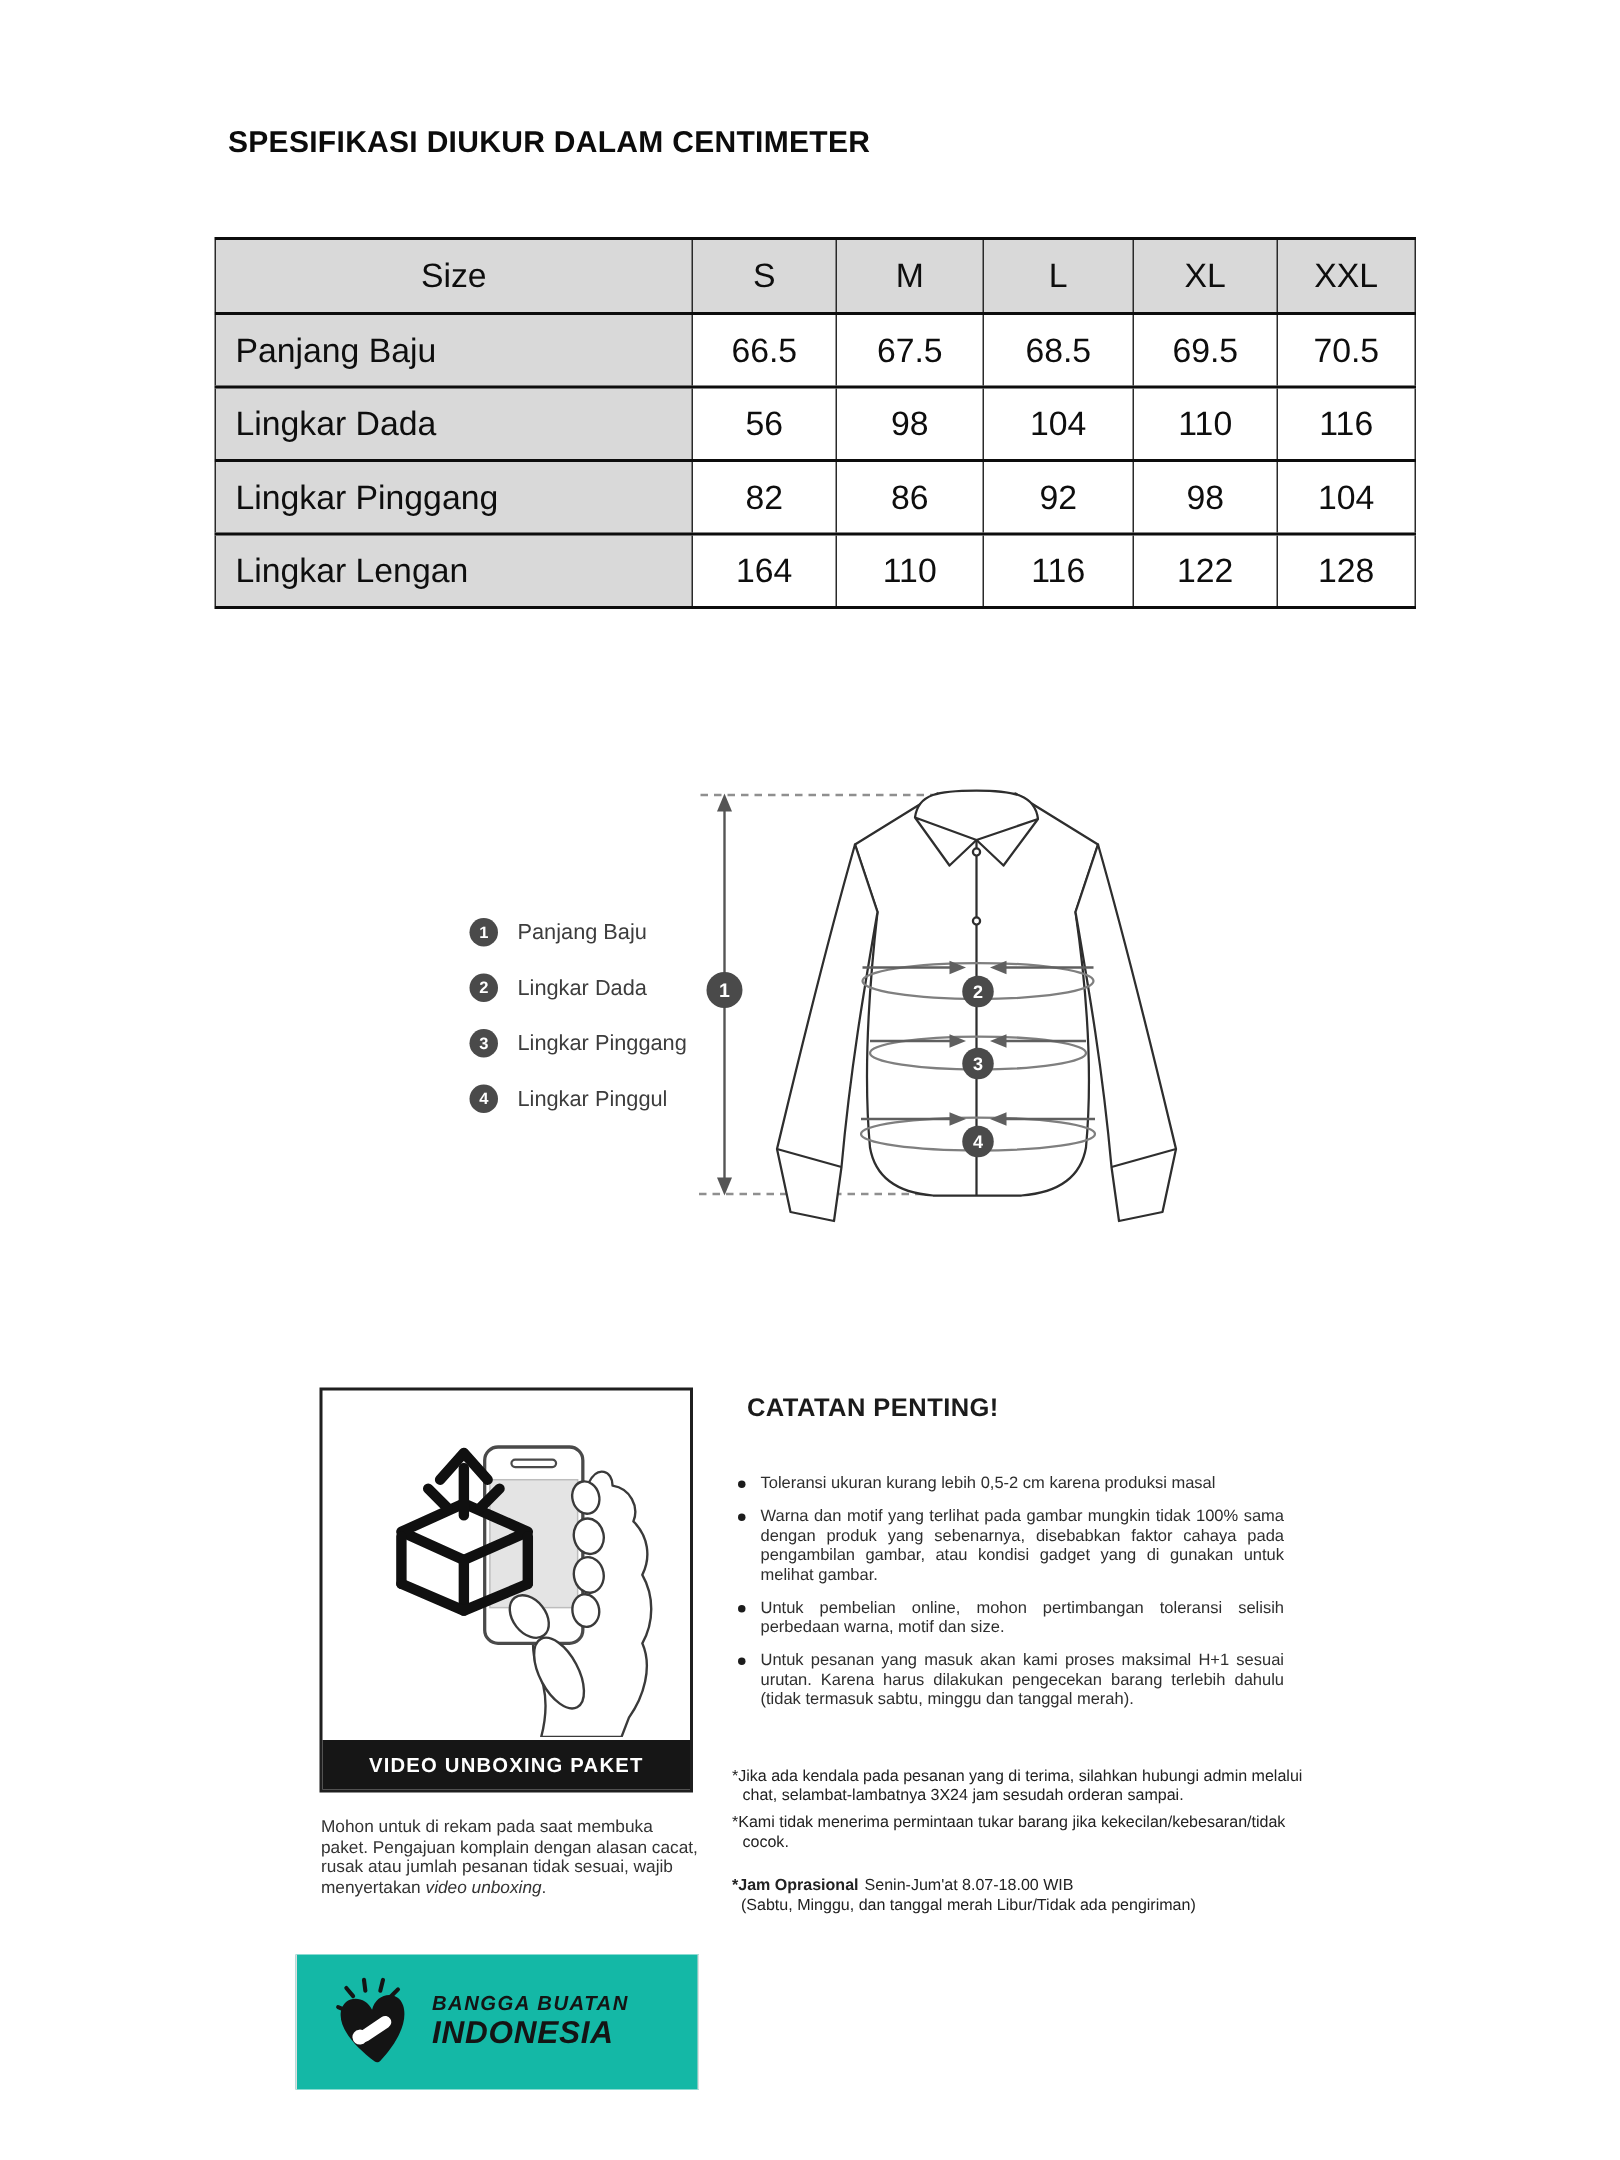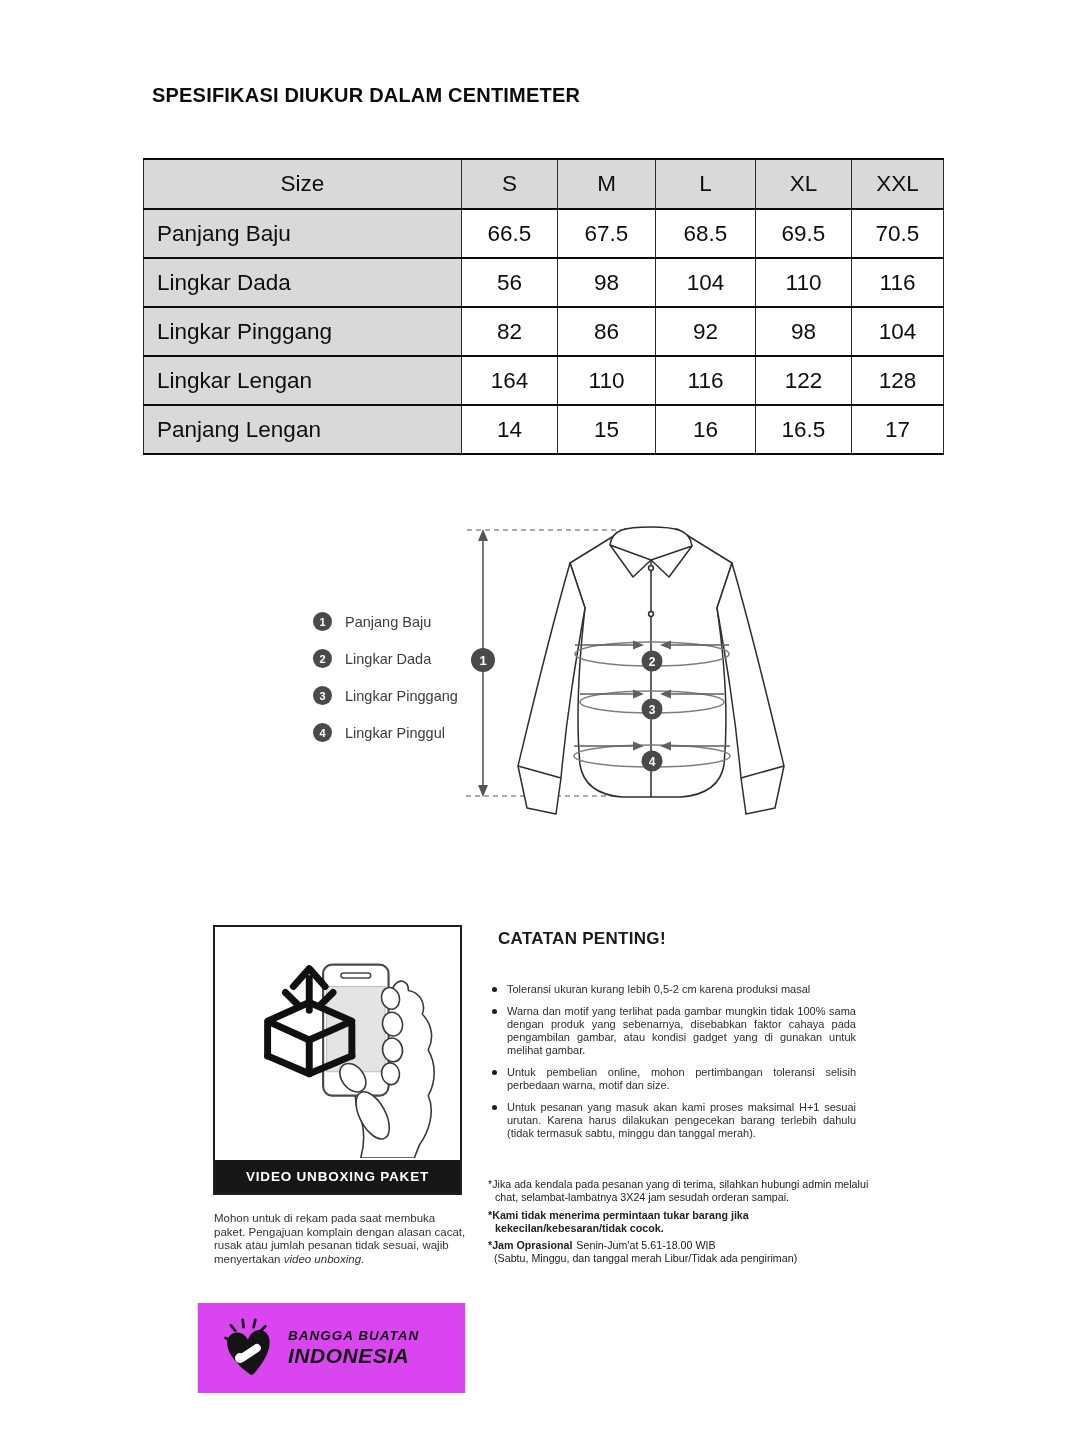--- a/index.html
+++ b/index.html
@@ -41,27 +41,27 @@
   
   .notes-title{left:498px;top:929px;font-size:17px;font-weight:800;letter-spacing:.3px;color:#1b1b1b;}
   .notes-list{left:490px;top:983px;width:366px;margin:0;padding:0;list-style:none;}
   .notes-list li{position:relative;padding-left:17px;margin:0 0 9px 0;
     font-size:11px;line-height:13px;color:#2e2e2e;text-align:justify;}
   .notes-list li::before{content:"";position:absolute;left:2px;top:4px;width:5px;height:5px;
     border-radius:50%;background:#1c1c1c;}
   .footnotes{left:488px;top:1178px;width:392px;font-size:10.7px;line-height:13px;color:#222;}
   .fn{padding-left:7px;text-indent:-7px;}
   .fn1{margin-bottom:5px;}
-  .fn2{margin-bottom:4px;font-weight:bold;}
+  .fn2{margin-bottom:16px;}
   .fn-bold{font-weight:bold;}
   .fn-rest{margin-left:4px;}
   .fn-cont{padding-left:6px;}
 
   
-  .brand-card{left:197px;top:1303px;width:267px;height:90px;background:#d946ef;
+  .brand-card{left:197px;top:1303px;width:267px;height:90px;background:#14b8a6;
     border-left:1px solid #dedede;border-right:1px solid #dedede;
     display:flex;align-items:center;}
   .brand-logo{margin-left:22px;flex:0 0 auto;}
   .brand-text{margin-left:10px;font-style:italic;color:#141414;}
   .brand-line1{font-size:13.5px;font-weight:bold;letter-spacing:1px;}
   .brand-line2{font-size:21px;font-weight:bold;letter-spacing:.5px;margin-top:1px;}
 
   svg text{font-family:"Liberation Sans","DejaVu Sans",sans-serif;}
 </style>
 </head>
@@ -113,28 +113,20 @@
       <td>98</td>
       <td>104</td>
     </tr>
     <tr>
       <th>Lingkar Lengan</th>
       <td>164</td>
       <td>110</td>
       <td>116</td>
       <td>122</td>
       <td>128</td>
-    </tr>
-    <tr>
-      <th>Panjang Lengan</th>
-      <td>14</td>
-      <td>15</td>
-      <td>16</td>
-      <td>16.5</td>
-      <td>17</td>
     </tr>
   </tbody>
 </table>
 
 <div class="abs legend-item" style="top:612px">
   <span class="legend-num">1</span>
   <span class="legend-label">Panjang Baju</span>
 </div>
 <div class="abs legend-item" style="top:649px">
   <span class="legend-num">2</span>
@@ -255,21 +247,21 @@
 <ul class="abs notes-list">
   <li><span>Toleransi ukuran kurang lebih 0,5-2 cm karena produksi masal</span></li>
   <li><span>Warna dan motif yang terlihat pada gambar mungkin tidak 100% sama dengan produk yang sebenarnya, disebabkan faktor cahaya pada pengambilan gambar, atau kondisi gadget yang di gunakan untuk melihat gambar.</span></li>
   <li><span>Untuk pembelian online, mohon pertimbangan toleransi selisih perbedaan warna, motif dan size.</span></li>
   <li><span>Untuk pesanan yang masuk akan kami proses maksimal H+1 sesuai urutan. Karena harus dilakukan pengecekan barang terlebih dahulu (tidak termasuk sabtu, minggu dan tanggal merah).</span></li>
 </ul>
 
 <div class="abs footnotes">
   <div class="fn fn1">*Jika ada kendala pada pesanan yang di terima, silahkan hubungi admin melalui chat, selambat-lambatnya 3X24 jam sesudah orderan sampai.</div>
   <div class="fn fn2">*Kami tidak menerima permintaan tukar barang jika kekecilan/kebesaran/tidak cocok.</div>
-  <div class="fn"><span class="fn-bold">*Jam Oprasional</span><span class="fn-rest">Senin-Jum'at 5.61-18.00 WIB</span></div>
+  <div class="fn"><span class="fn-bold">*Jam Oprasional</span><span class="fn-rest">Senin-Jum'at 8.07-18.00 WIB</span></div>
   <div class="fn-cont">(Sabtu, Minggu, dan tanggal merah Libur/Tidak ada pengiriman)</div>
 </div>
 
 <div class="abs brand-card">
   <svg class="brand-logo" width="58" height="64" viewBox="0 0 64 70">
     <g stroke="#141414" stroke-width="3" stroke-linecap="round">
       <path d="M6,24 L13,27"></path>
         <path d="M12,10 L17,16"></path>
         <path d="M25,4 L26,12"></path>
         <path d="M39,4 L37,12"></path>

